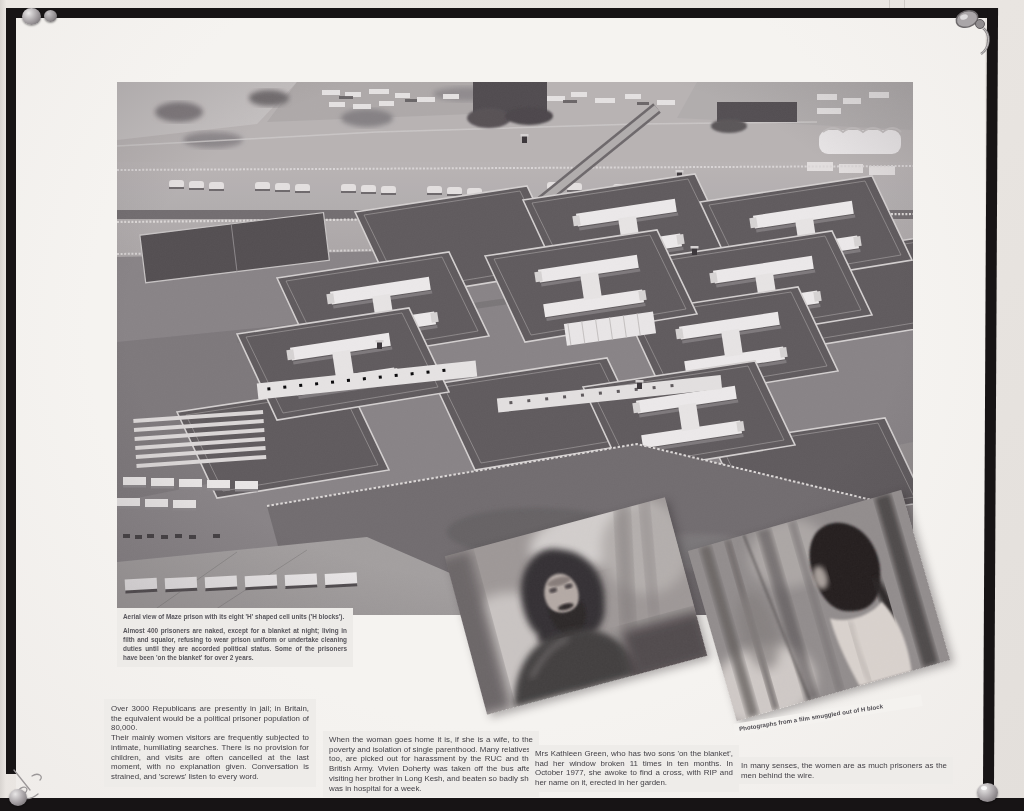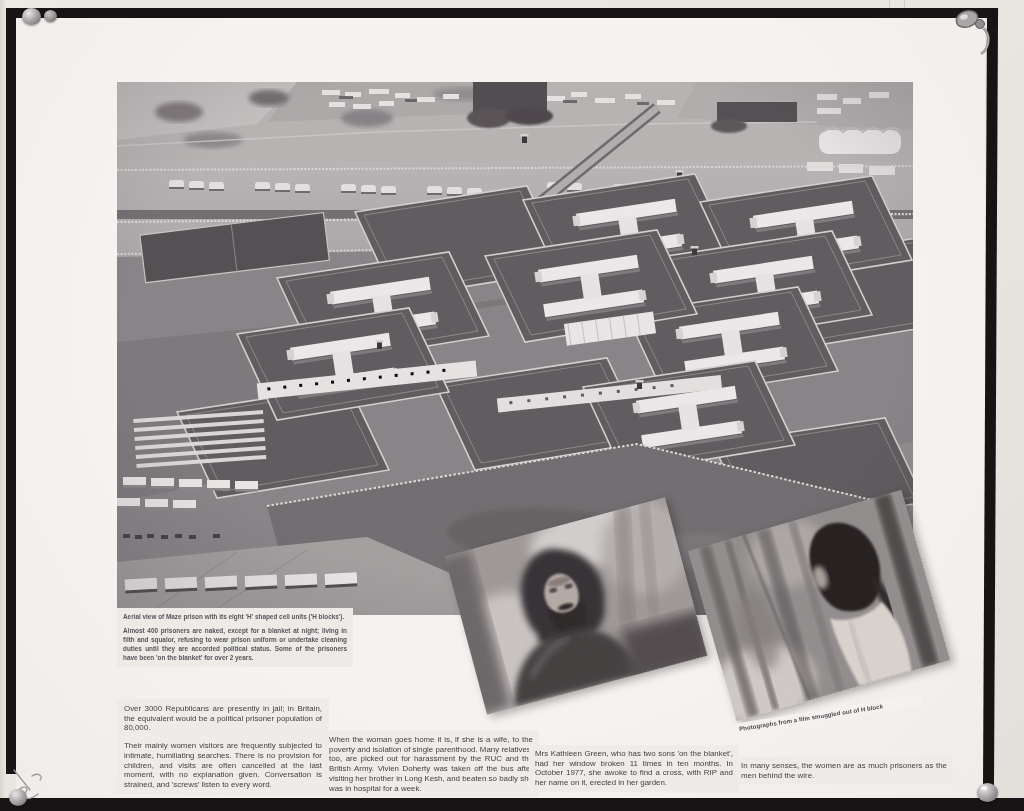--- a/index.html
+++ b/index.html
@@ -26,22 +26,22 @@
   .aerial svg{display:block;filter:blur(0.3px);}
   
   .strip{position:absolute;background:#edebe8;color:#57555b;z-index:3;}
   .cap-aerial{left:117px;top:608px;width:224px;padding:4px 6px 5px;
     font-size:6.4px;font-weight:700;line-height:9px;text-align:justify;}
   .cap-aerial p{margin:0;}
   .cap-aerial p + p{margin-top:5px;}
   .tb{position:absolute;background:#eeece9;color:#403e44;z-index:3;
     font-size:7.9px;line-height:9.7px;text-align:justify;}
   .tb p{margin:0;}
-  .tb p + p{margin-top:8px;}
-  .tb-jail{left:117px;top:699px;width:198px;padding:5px 7px 5px;}
+  .tb p + p{margin-top:0;}
+  .tb-jail{left:104px;top:699px;width:198px;padding:5px 7px 5px;}
   .tb-home{left:323px;top:731px;width:204px;padding:4px 6px;}
   .tb-kath{left:529px;top:745px;width:198px;padding:4px 6px;}
   .tb-women{left:727px;top:757px;width:206px;padding:4px 6px;margin-left:8px;}
   
   .photo{position:absolute;z-index:4;box-shadow:3px 4px 9px rgba(40,34,38,0.35);}
   .photo svg{display:block;filter:blur(0.35px);}
   .photoA{left:462px;top:524px;width:228px;height:164px;transform:rotate(-15deg);}
   .photoB{left:708px;top:517px;width:222px;height:177px;transform:rotate(-16deg);}
   .capB{position:absolute;left:733px;top:709px;width:180px;z-index:5;
     transform:rotate(-9deg);background:#f4f2ef;color:#4b494f;

